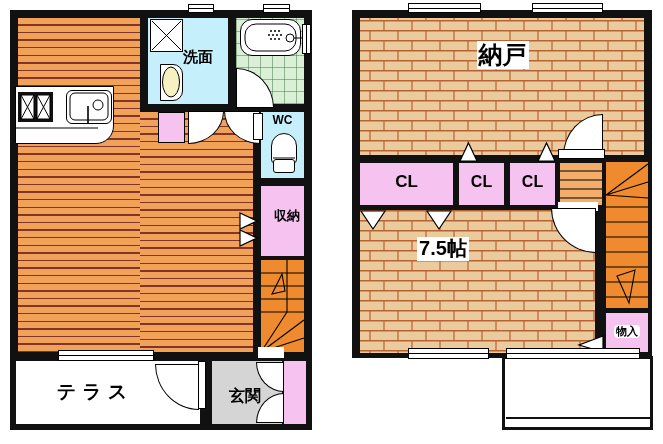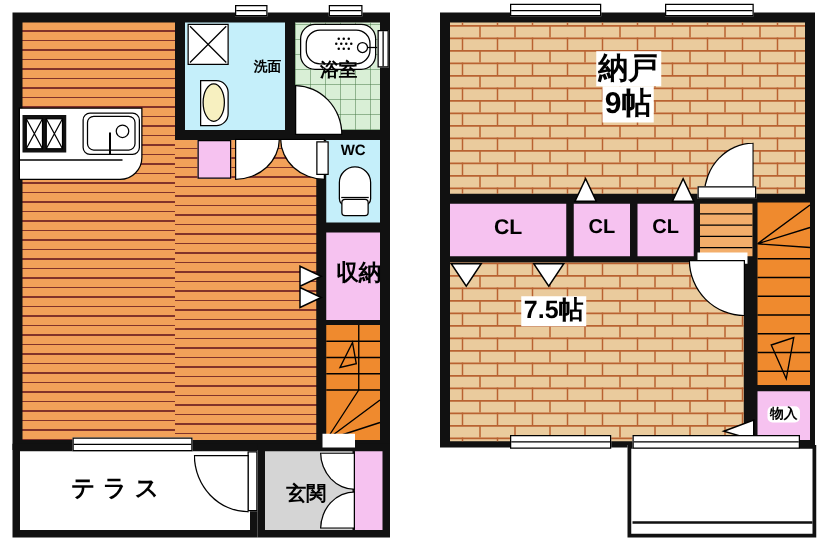--- a/index.html
+++ b/index.html
@@ -173,30 +173,28 @@
 
     <path d="M361 211 L385 211 L373 229 Z M427 211 L451 211 L439 229 Z" fill="#fff" stroke="#000" stroke-width="1.2"></path>
     <path d="M460 161 L477 161 L468.5 143 Z" fill="#fff" stroke="#000" stroke-width="1.2"></path>
     <path d="M538 161 L555 161 L546.5 143 Z" fill="#fff" stroke="#000" stroke-width="1.2"></path>
 
     <path d="M603 336 L603 352 L579 345 Z" fill="#fff" stroke="#000" stroke-width="1.2"></path>
   </svg>
 
   <div class="abs lbl" style="left:70px;top:197px;width:140px;font-size:26px;">
   </div>
-  <div class="abs lbl" style="left:176px;top:48px;width:76px;font-size:11px;">洗面</div>
-  <div class="abs lbl" style="left:234px;top:48px;width:74px;font-size:15px;">浴室</div>
+  <div class="abs lbl" style="left:160px;top:48px;width:76px;font-size:15px;">洗面</div>
   <div class="abs lbl" style="left:261px;top:113px;width:43px;font-size:12px;">WC</div>
-  <div class="abs lbl" style="left:261px;top:208px;width:52px;font-size:18px;">収納</div>
+  <div class="abs lbl" style="left:261px;top:208px;width:52px;font-size:13px;">収納</div>
   <div class="abs lbl" style="left:210px;top:387px;width:70px;font-size:16px;">玄関</div>
   <div class="abs lbl" style="left:30px;top:381px;width:130px;font-size:19px;letter-spacing:6px;">テラス</div>
 
   <div class="abs lbl" style="left:430px;top:41px;width:145px;font-size:24px;">
     <div><span class="bgw">納戸</span></div>
-    <div><span class="bgw">9帖</span></div>
   </div>
   <div class="abs lbl" style="left:360px;top:172px;width:93px;font-size:17px;">CL</div>
   <div class="abs lbl" style="left:459px;top:173px;width:45px;font-size:16px;">CL</div>
   <div class="abs lbl" style="left:510px;top:173px;width:45px;font-size:16px;">CL</div>
   <div class="abs lbl" style="left:378px;top:237px;width:130px;font-size:20px;">
     <div><span class="bgw">7.5帖</span></div>
   </div>
   <div class="abs lbl" style="left:606px;top:325px;width:42px;font-size:11px;">
     <span class="bgw" style="border-radius:4px;">物入</span>
   </div>

